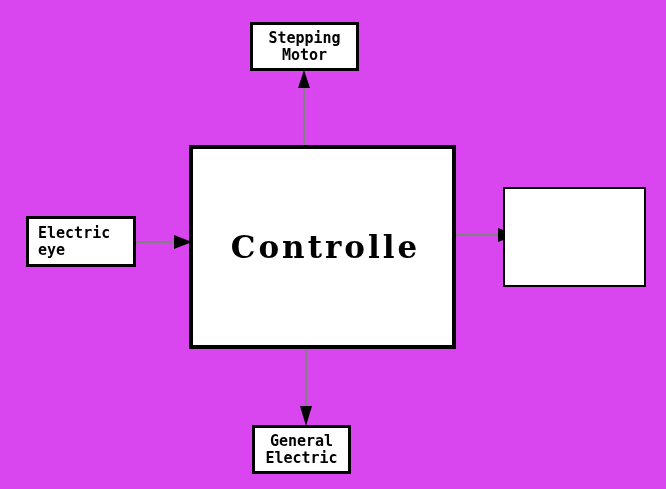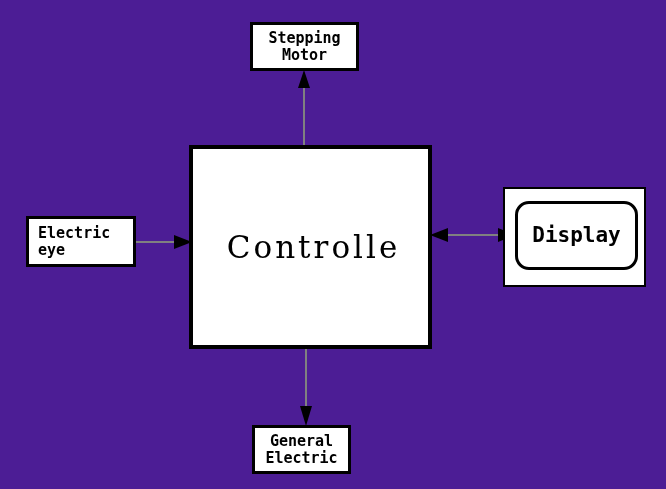--- a/index.html
+++ b/index.html
@@ -7,21 +7,21 @@
     padding: 0;
     background: #ffffff;
   }
   body {
     font-family: "DejaVu Sans Mono", monospace;
   }
   #canvas {
     position: relative;
     width: 666px;
     height: 489px;
-    background: #4c1d95;
+    background: #d946ef;
     overflow: hidden;
   }
   .node {
     position: absolute;
     box-sizing: border-box;
     background: #ffffff;
     display: flex;
     align-items: center;
     justify-content: center;
     text-align: center;
@@ -55,26 +55,26 @@
     font-weight: bold;
     justify-content: flex-start;
     text-align: left;
     padding-left: 9px;
   }
 
   
   #node-controller {
     left: 189px;
     top: 145px;
-    width: 243px;
+    width: 267px;
     height: 204px;
     border: 4px solid #000000;
     font-family: "DejaVu Serif", "Liberation Serif", serif;
     font-size: 31px;
-    font-weight: normal;
+    font-weight: bold;
     letter-spacing: 3px;
     padding-left: 6px;
   }
 
   
   #node-display-outer {
     left: 503px;
     top: 187px;
     width: 143px;
     height: 100px;
@@ -149,18 +149,17 @@
   <div class="node" id="node-stepping-motor">Stepping
 Motor</div>
 
   <div class="node" id="node-electric-eye">Electric
 eye</div>
 
   <div class="node" id="node-controller">Controlle</div>
 
   <div class="node" id="node-display-outer"></div>
 
-  <div class="node" id="node-display-inner">Display</div>
 
   <div class="node" id="node-general-electric">General
 Electric</div>
 
 </div>
 
 </body></html>

